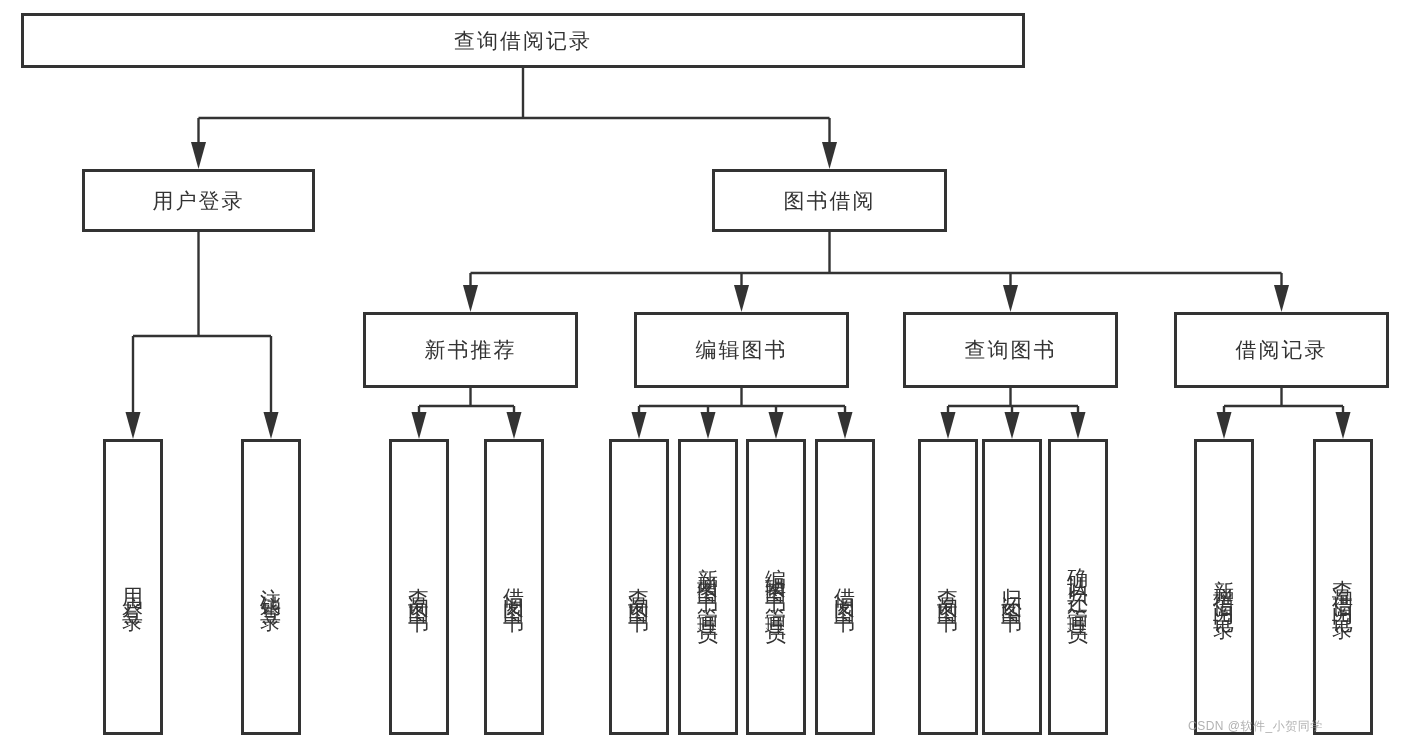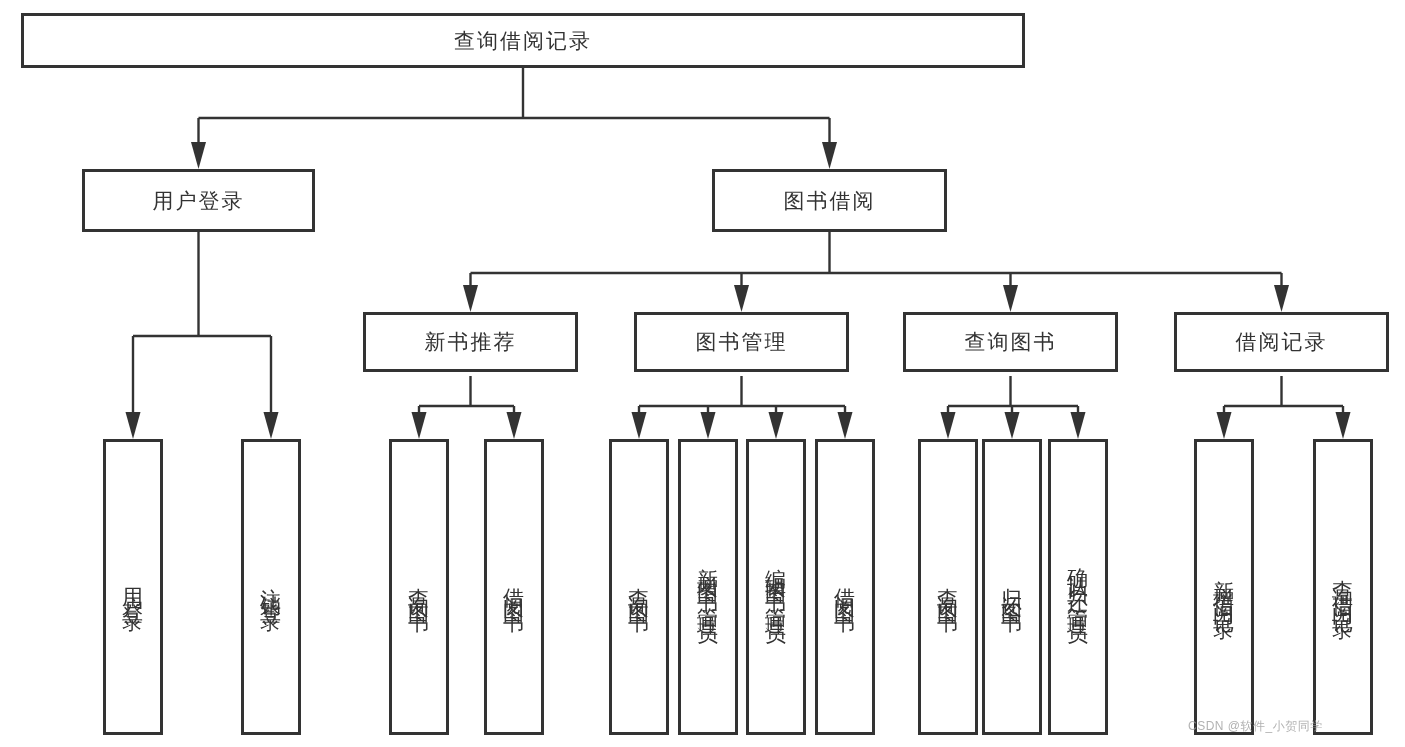--- a/index.html
+++ b/index.html
@@ -52,21 +52,21 @@
     writing-mode: vertical-rl;
     text-orientation: mixed;
     font-size: 21px;
     letter-spacing: 8px;
     line-height: 1;
     white-space: nowrap;
   }
   .root  { left: 21px;  top: 13px;  width: 1004px; height: 55px; }
   .lvl2a { left: 82px;  top: 169px; width: 233px;  height: 63px; }
   .lvl2b { left: 712px; top: 169px; width: 235px;  height: 63px; }
-  .lvl3  { top: 312px; width: 215px; height: 60px; }
+  .lvl3  { top: 312px; width: 215px; height: 76px; }
   .l3a { left: 363px; }
   .l3b { left: 634px; }
   .l3c { left: 903px; }
   .l3d { left: 1174px; }
   .leaf { top: 439px; width: 60px; height: 296px; }
   .lf1  { left: 103px; }
   .lf2  { left: 241px; }
   .lf3  { left: 389px; }
   .lf4  { left: 484px; }
   .lf5  { left: 609px; }
@@ -148,21 +148,21 @@
       <path d="M1343 406 V423"></path>
       <polygon points="1335.5,412 1350.5,412 1343,439"></polygon>
     </svg>
 
   <div class="box h root">查询借阅记录</div>
 
   <div class="box h lvl2a">用户登录</div>
   <div class="box h lvl2b">图书借阅</div>
 
   <div class="box h lvl3 l3a">新书推荐</div>
-  <div class="box h lvl3 l3b">图书管理</div>
+  <div class="box h lvl3 l3b">编辑图书</div>
   <div class="box h lvl3 l3c">查询图书</div>
   <div class="box h lvl3 l3d">借阅记录</div>
 
   <div class="box v leaf lf1">用户登录</div>
   <div class="box v leaf lf2">注销登录</div>
 
   <div class="box v leaf lf3">查询图书</div>
   <div class="box v leaf lf4">借阅图书</div>
 
   <div class="box v leaf lf5">查询图书</div>

